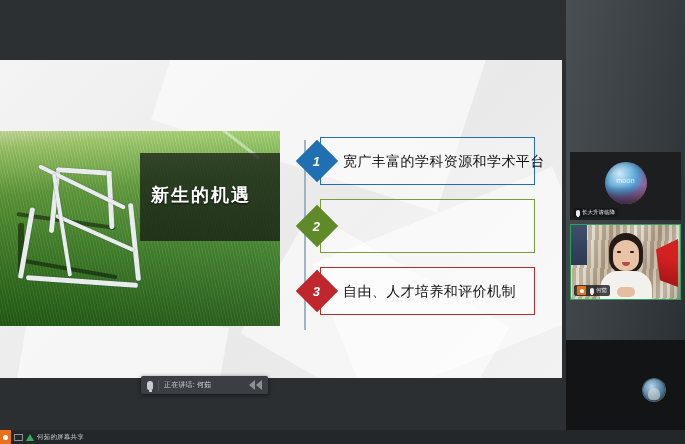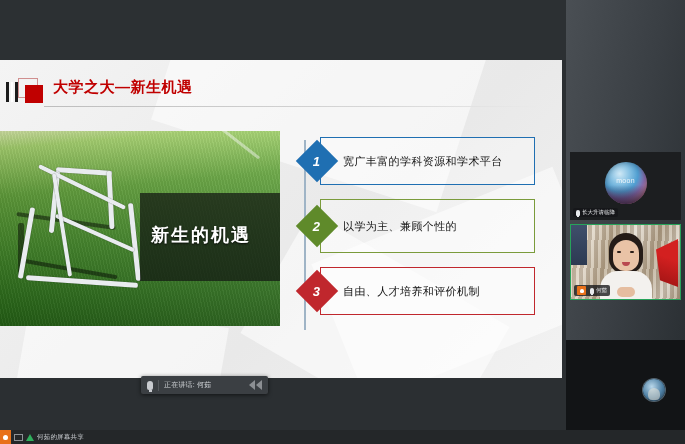--- a/index.html
+++ b/index.html
@@ -84,36 +84,35 @@
   }
   
   .goal { position:absolute; left:22px; top:36px; width:130px; height:125px; }
   .goal span { position:absolute; background:#e9ecef; border-radius:2px;
                box-shadow:0 0 1px rgba(0,0,0,.5); }
   .goal .shadow { position:absolute; background:rgba(0,0,0,.45); border-radius:2px; }
 
   .photo-caption {
     position:absolute; right:0; top:22px; width:140px; height:88px;
     background:rgba(18,22,18,.72);
-    margin-top:40px;
   }
   .photo-caption span {
     position:absolute; left:11px; top:30px;
     color:#fff; font-size:18px; font-weight:bold; letter-spacing:2px;
     text-shadow:0 1px 2px rgba(0,0,0,.8);
   }
 
   
   .stmt {
     position:absolute; left:320px; height:48px; width:215px;
     border:1.4px solid #000; background:rgba(255,255,255,.35);
     display:flex; align-items:center;
   }
   .stmt .txt {
-    margin-left:22px; font-size:11px; color:#111; line-height:1.5;
+    margin-left:22px; font-size:14px; color:#111; line-height:1.5;
     letter-spacing:.4px;
   }
   .stmt .txt div { white-space:nowrap; }
   .badge {
     position:absolute; left:-19px; top:50%; margin-top:-15px;
     width:30px; height:30px; transform:rotate(45deg);
     display:flex; align-items:center; justify-content:center;
   }
   .badge b {
     transform:rotate(-45deg); color:#fff; font-size:13px; font-weight:bold;
@@ -318,31 +317,20 @@
 
   <div class="top-band"></div>
   <div class="below-slide"></div>
 
   <div class="slide">
     <div class="facet f1"></div>
     <div class="facet f2"></div>
     <div class="facet f3"></div>
     <div class="facet f4"></div>
 
-    <div class="title-row">
-      <div class="bar-marks">
-        <i></i>
-          <i></i>
-          <i></i>
-      </div>
-      <div class="sq-outline"></div>
-      <div class="sq-solid"></div>
-      <div class="slide-title">大学之大—新生机遇</div>
-      <div class="title-rule"></div>
-    </div>
 
     <div class="photo">
       <div class="grasstex"></div>
 
       <div class="pitchline2"></div>
       <div class="shade"></div>
 
       <div class="goal">
         <div class="shadow" style="left:-6px;top:52px;width:100px;height:4px;transform:rotate(8deg);"></div>
         <div class="shadow" style="left:-4px;top:56px;width:6px;height:50px;"></div>
@@ -372,21 +360,20 @@
       <div class="txt">
         <div>宽广丰富的学科资源和学术平台</div>
       </div>
     </div>
 
     <div class="stmt s2">
       <div class="badge">
         <b>2</b>
       </div>
       <div class="txt">
-        <div>以学为主、兼顾个性的</div>
       </div>
     </div>
 
     <div class="stmt s3">
       <div class="badge">
         <b>3</b>
       </div>
       <div class="txt">
         <div>自由、人才培养和评价机制</div>
       </div>

